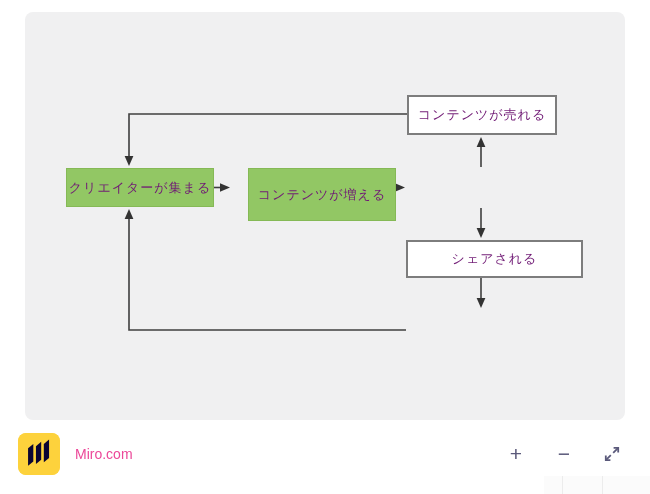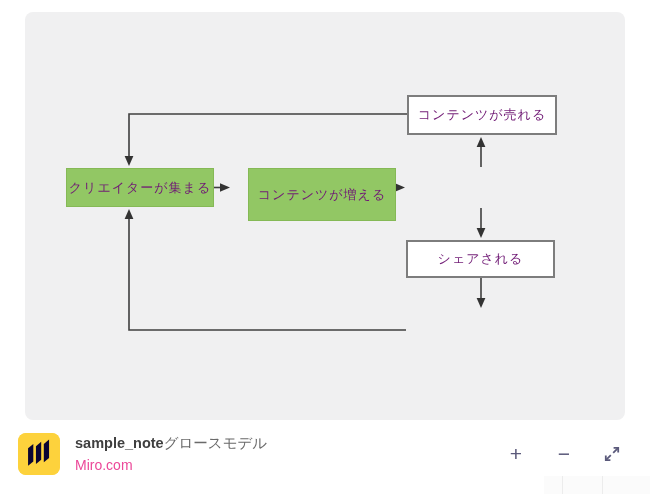--- a/index.html
+++ b/index.html
@@ -16,21 +16,21 @@
 
   
   .node { position:absolute; display:flex; align-items:center; justify-content:center;
           font-size:13px; letter-spacing:1px; color:#701a75; text-align:center; }
   .node.green { background:#92C764; border:1px solid #85B956; }
   .node.white { background:#FFFFFF; border:2px solid #7D7D7D; }
   .n-creators { left:66px;  top:168px; width:148px; height:39px; }
   .n-content  { left:248px; top:168px; width:148px; height:53px; }
   .n-readers  { left:407px; top:168px; width:148px; height:39px; }
   .n-sells    { left:407px; top:95px;  width:150px; height:40px; }
-  .n-share    { left:406px; top:240px; width:149px; height:38px; }
+  .n-share    { left:406px; top:240px; width:177px; height:38px; }
   .n-aware    { left:406px; top:310px; width:149px; height:38px; }
 
   
   .footer { position:absolute; left:0; top:420px; width:650px; height:74px;
             background:#ffffff; display:flex; align-items:center; padding:0 26px 6px 18px; }
   .logo { width:42px; height:42px; border-radius:8px; background:#FDD23C;
           flex:0 0 auto; display:block; cursor:pointer; }
   .titles { margin-left:15px; line-height:21px; }
   .board-title { font-size:14.5px; color:#4A4A4A; white-space:nowrap; }
   .board-title .bold { font-weight:bold; color:#3F3F3F; }
@@ -103,23 +103,20 @@
     <svg class="logo" viewBox="0 0 48 48">
       <rect x="0" y="0" width="48" height="48" rx="9" fill="#FDD23C"></rect>
       <g fill="#0A0433">
         <path d="M11.5,37.5 L11.5,17.5 L17.5,12.5 L17.5,32.5 Z"></path>
         <path d="M20.5,35.5 L20.5,15 L26.5,10 L26.5,30.5 Z"></path>
         <path d="M29.5,33.5 L29.5,12.5 L35.5,7.5 L35.5,28.5 Z"></path>
       </g>
     </svg>
 
     <div class="titles">
-      <div class="board-title">
-        <span class="bold">sample_note</span><span class="jp">グロースモデル</span>
-      </div>
       <a class="site-link">Miro.com</a>
     </div>
 
     <div class="controls">
       <button class="ctrl-btn">+</button>
       <button class="ctrl-btn">−</button>
       <button class="ctrl-btn expand-btn">
         <span>
           <svg width="20" height="20" viewBox="0 0 20 20" fill="none" stroke="#5B5A7B" stroke-width="1.8">
             <path d="M11.2,8.8 L16.2,3.8"></path>

